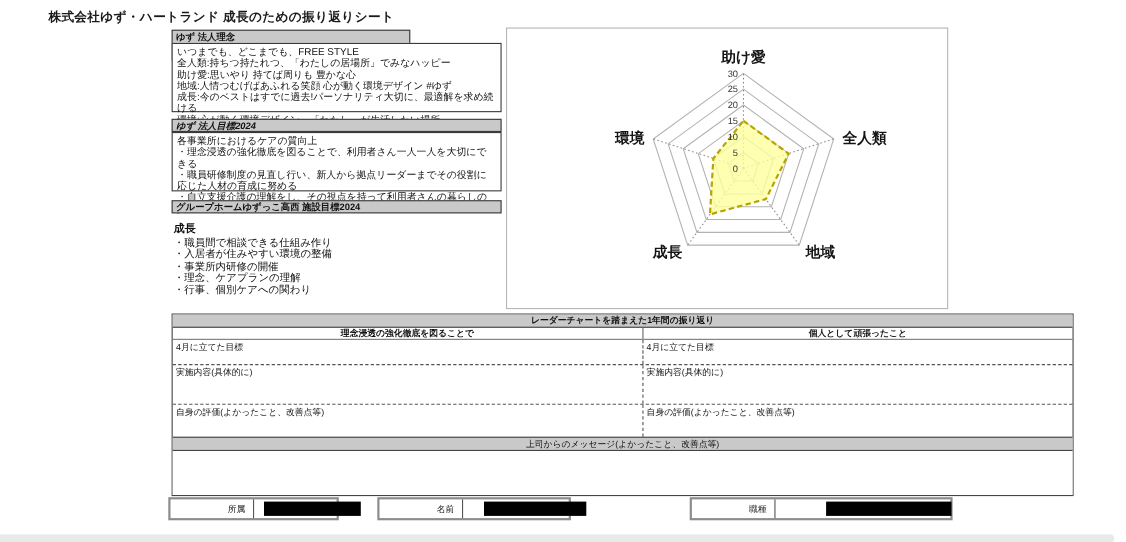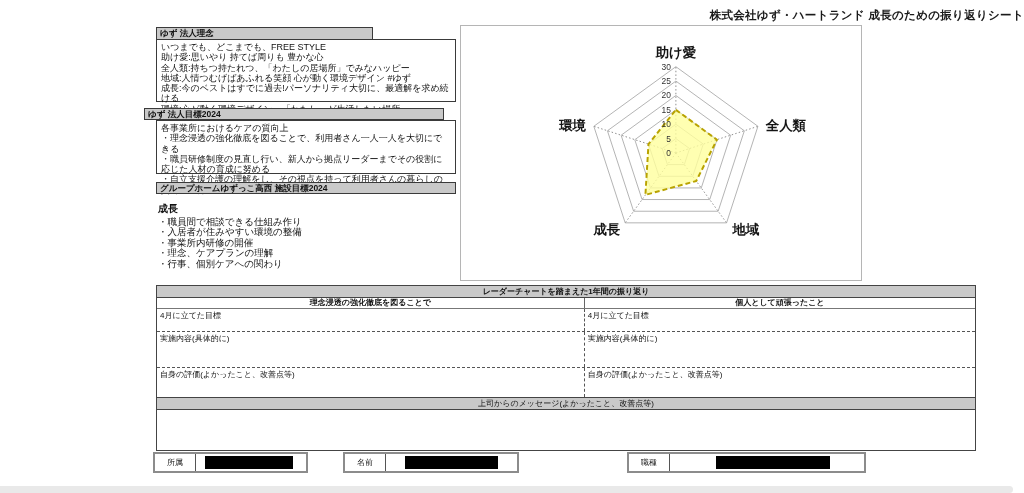--- a/index.html
+++ b/index.html
@@ -4,29 +4,29 @@
 <style>
   html,body { margin:0; padding:0; }
   body {
     width:1024px; height:493px; background:#fdfdfd; overflow:hidden; position:relative;
     font-family:"Liberation Sans","DejaVu Sans",sans-serif; color:#111;
     -webkit-font-smoothing:antialiased;
   }
   .page { position:absolute; inset:0; background:#ffffff; }
 
   
-  .doc-title { position:absolute; left:44px; top:8px; width:980px; text-align:right;
+  .doc-title { position:absolute; left:44px; top:8px; width:980px; text-align:left;
     font-size:11.5px; font-weight:600; letter-spacing:.3px; color:#1a1a1a; }
 
   
   .sec-hdr { position:absolute; background:#c9c9c9; border:1px solid #3a3a3a;
     font-size:8.5px; font-weight:bold; line-height:9px; padding:1px 3px; box-sizing:border-box;
     white-space:nowrap; overflow:hidden; }
   #s1h { left:156px; top:27px;  width:217px; height:28px; }
-  #s2h { left:144px; top:108px; width:300px; height:12px; }
+  #s2h { left:156px; top:108px; width:300px; height:12px;font-style:italic; }
   #s3h { left:156px; top:182px; width:300px; height:12px; }
 
   
   .sec-box { position:absolute; background:#fff; border:1px solid #3a3a3a;
     font-size:9px; line-height:10.3px; padding:2px 4px; box-sizing:border-box; }
   #s1b { left:156px; top:39px;  width:300px; height:63px; }
   #s2b { left:156px; top:120px; width:300px; height:54px; }
 
   .growth { position:absolute; left:158px; top:204px; width:300px;
     font-size:9.5px; line-height:10.6px; }
@@ -53,44 +53,44 @@
   .rt-foot { background:#c9c9c9; text-align:center; font-weight:normal; height:11px; line-height:11px;
     border-top:1px solid #444; border-bottom:1px solid #444; }
   .rt-msg { height:40px; background:#fff; }
 
   
   .ffield { position:absolute; top:452px; height:21px; background:#fff; display:flex;
     border:2px solid #8c8c8c; box-sizing:border-box; }
   #f1 { left:153px; width:155px; }
   #f2 { left:343px; width:176px; }
   #f3 { left:627px; width:239px; }
-  .flabel { width:41px; border-right:1px solid #555; box-sizing:border-box; font-size:8px;
-    display:flex; align-items:center; justify-content:center; white-space:nowrap; overflow:hidden; }
+  .flabel { width:31px; border-right:1px solid #555; box-sizing:border-box; font-size:8px;
+    display:flex; align-items:center; justify-content:center; white-space:nowrap; overflow:hidden;margin-left:45px; }
   .fvalue { flex:1; position:relative; }
   .redact { position:absolute; top:2px; height:13px; background:#000; }
   #f1 .redact { left:9px;  width:88px; }
   #f2 .redact { left:19px; width:93px; }
   #f3 .redact { left:46px; width:114px; }
 
   
   .bottom-strip { position:absolute; left:0; top:486px; width:1013px; height:7px;
     background:#e9e9e9; border-radius:0 6px 6px 0; }
 </style>
 </head>
 <body>
 
 <div class="page">
 
   <div class="doc-title">株式会社ゆず・ハートランド 成長のための振り返りシート</div>
 
   <div class="sec-hdr" id="s1h">ゆず 法人理念</div>
   <div class="sec-box" id="s1b">
     <div>いつまでも、どこまでも、FREE STYLE</div>
+    <div>全人類:持ちつ持たれつ、「わたしの居場所」でみなハッピー</div>
     <div>助け愛:思いやり 持てば周りも 豊かな心</div>
-    <div>全人類:持ちつ持たれつ、「わたしの居場所」でみなハッピー</div>
     <div>地域:人情つむげばあふれる笑顔 心が動く環境デザイン #ゆず</div>
     <div>成長:今のベストはすでに過去!パーソナリティ大切に、最適解を求め続ける</div>
     <div>環境:心が動く環境デザイン、「わたし」が生活したい場所</div>
   </div>
 
   <div class="sec-hdr" id="s2h">ゆず 法人目標2024</div>
   <div class="sec-box" id="s2b">
     <div>各事業所におけるケアの質向上</div>
     <div>・理念浸透の強化徹底を図ることで、利用者さん一人一人を大切にできる</div>
     <div>・職員研修制度の見直し行い、新人から拠点リーダーまでその役割に応じた人材の育成に努める</div>

